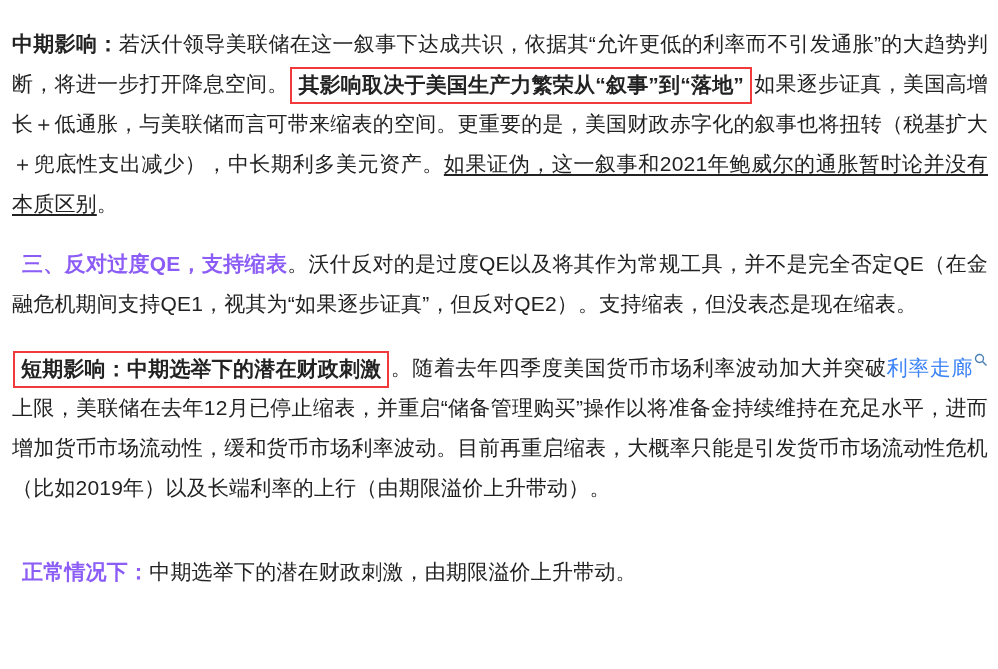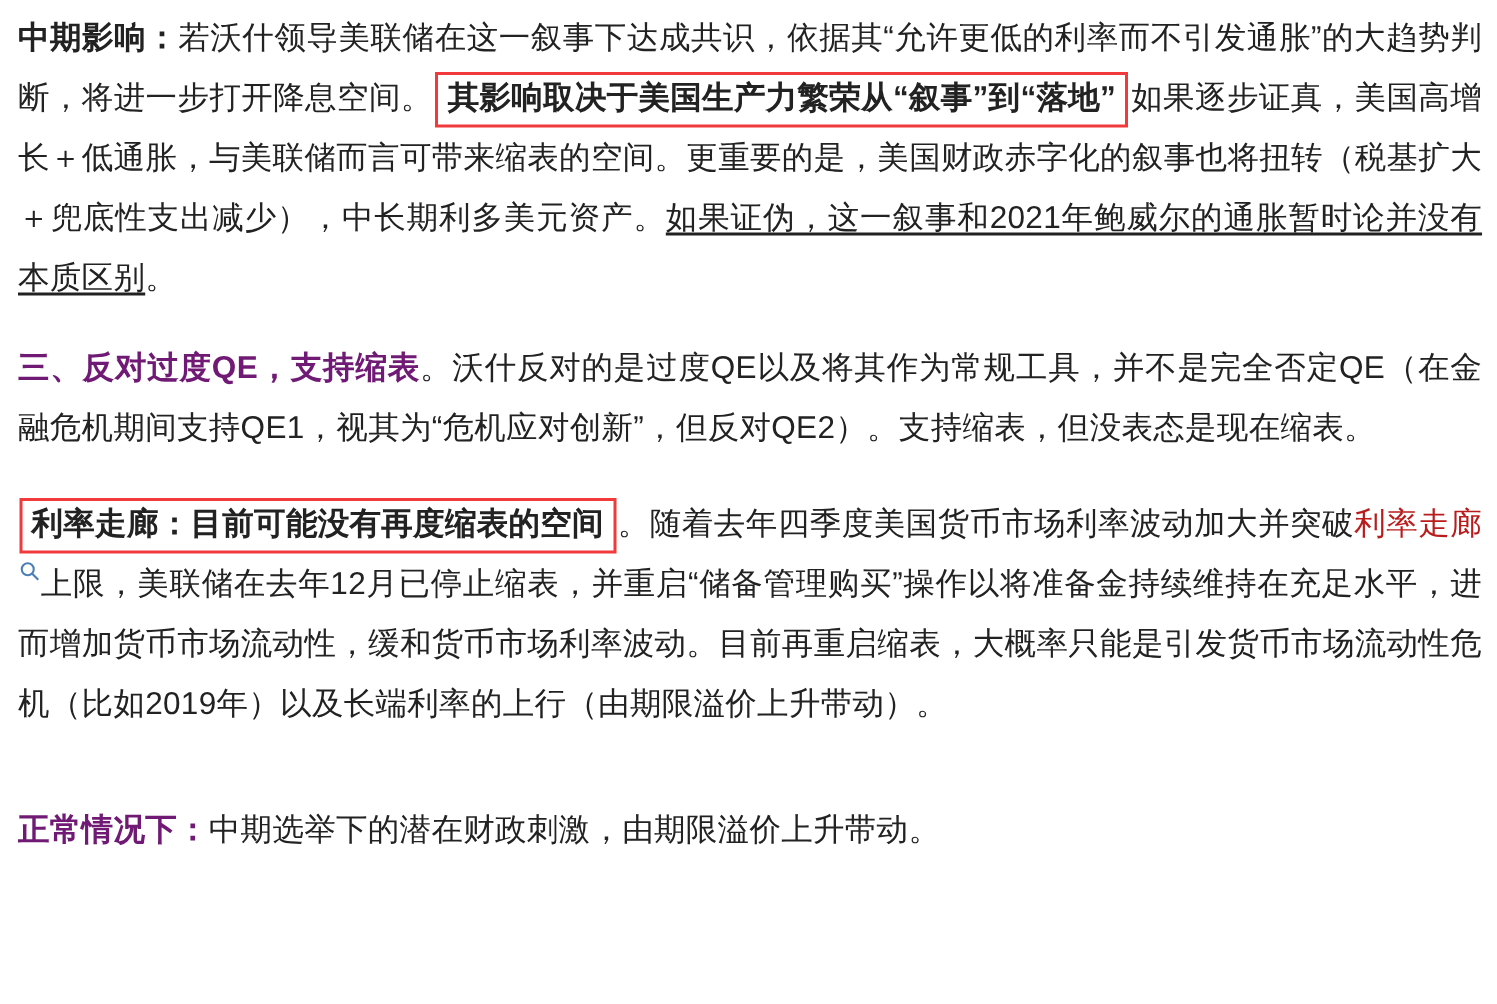--- a/index.html
+++ b/index.html
@@ -22,24 +22,24 @@
     box-sizing: border-box;
   }
   .para {
     font-size: 21px;
     line-height: 40px;
     letter-spacing: 0.2px;
     text-align: justify;
     margin: 0;
     padding: 0 10px 0 12px;
   }
-  .p1 { padding-top: 6px; }
+  .p1 { padding-top: 24px; }
   .b { font-weight: bold; }
-  .red { color: #701a75; font-weight: bold; }
-  .link { color: #b91c1c; }
+  .red { color: #8b5cf6; font-weight: bold; margin-left: 10px; }
+  .link { color: #3b82f6; }
   .underline { text-decoration: underline; text-underline-offset: 3px; }
 
   
   .boxed {
     display: inline-block;
     border: 2px solid #f2393c;
     padding: 1px 6px 2px 6px;
     margin: 0 2px;
     line-height: 30px;
     font-weight: bold;
@@ -81,27 +81,27 @@
 
 <div class="page">
 
   <div class="para p1">
     <span class="b">中期影响：</span><span>若沃什领导美联储在这一叙事下达成共识，依据其“允许更低的利率而不引发通胀”的大趋势判断，将进一步打开降息空间。</span><span class="boxed">其影响取决于美国生产力繁荣从“叙事”到“落地”</span><span>如果逐步证真，美国高增长＋低通胀，与美联储而言可带来缩表的空间。更重要的是，美国财政赤字化的叙事也将扭转（税基扩大＋兜底性支出减少），中长期利多美元资产。</span><span class="underline">如果证伪，这一叙事和2021年鲍威尔的通胀暂时论并没有本质区别</span><span>。</span>
   </div>
 
   <div class="sp-20"></div>
 
   <div class="para">
-    <span class="red">三、反对过度QE，支持缩表</span><span>。沃什反对的是过度QE以及将其作为常规工具，并不是完全否定QE（在金融危机期间支持QE1，视其为“危机应对创新”，但反对QE2）。支持缩表，但没表态是现在缩表。</span>
+    <span class="red">三、反对过度QE，支持缩表</span><span>。沃什反对的是过度QE以及将其作为常规工具，并不是完全否定QE（在金融危机期间支持QE1，视其为“如果逐步证真”，但反对QE2）。支持缩表，但没表态是现在缩表。</span>
   </div>
 
   <div class="sp-24"></div>
 
   <div class="para">
-    <span class="boxed-normal">利率走廊：目前可能没有再度缩表的空间</span><span>。随着去年四季度美国货币市场利率波动加大并突破</span><span class="link">利率走廊</span><span class="search-glyph"><svg width="14" height="14" viewBox="0 0 14 14">
+    <span class="boxed-normal">短期影响：中期选举下的潜在财政刺激</span><span>。随着去年四季度美国货币市场利率波动加大并突破</span><span class="link">利率走廊</span><span class="search-glyph"><svg width="14" height="14" viewBox="0 0 14 14">
           <circle cx="5.5" cy="5.5" r="4" fill="none" stroke="#4a7fb5" stroke-width="1.4"></circle>
           <line x1="8.5" y1="8.5" x2="12.5" y2="12.5" stroke="#4a7fb5" stroke-width="1.4"></line>
         </svg></span><span>上限，美联储在去年12月已停止缩表，并重启“储备管理购买”操作以将准备金持续维持在充足水平，进而增加货币市场流动性，缓和货币市场利率波动。目前再重启缩表，大概率只能是引发货币市场流动性危机（比如2019年）以及长端利率的上行（由期限溢价上升带动）。</span>
   </div>
 
   <div class="sp-20"></div>
 
 
   <div class="sp-24"></div>
 

